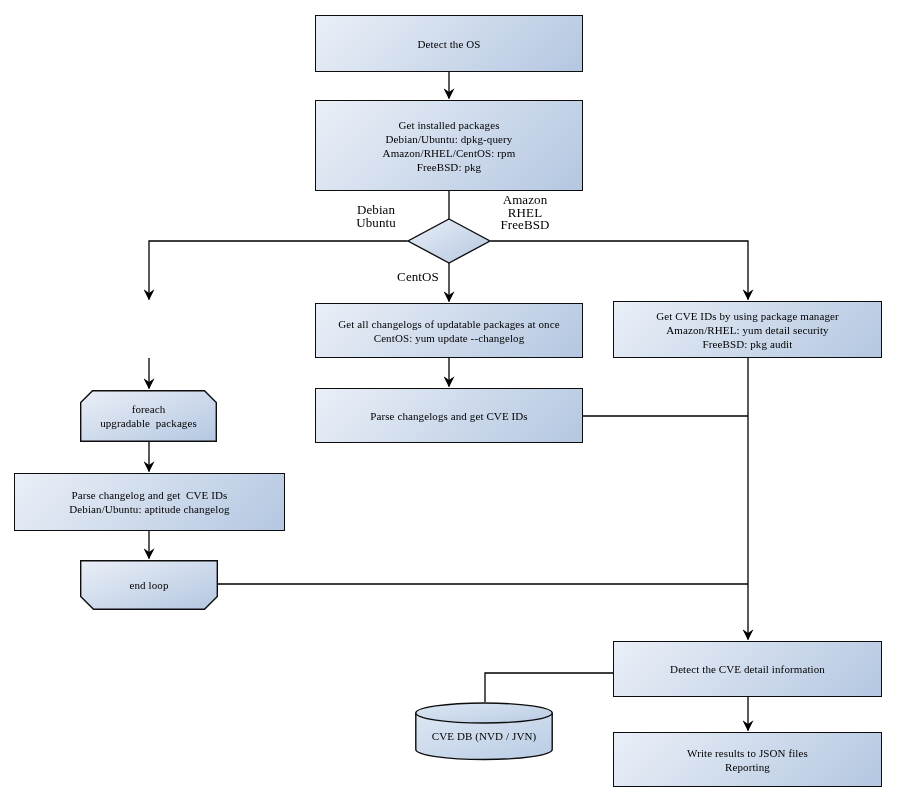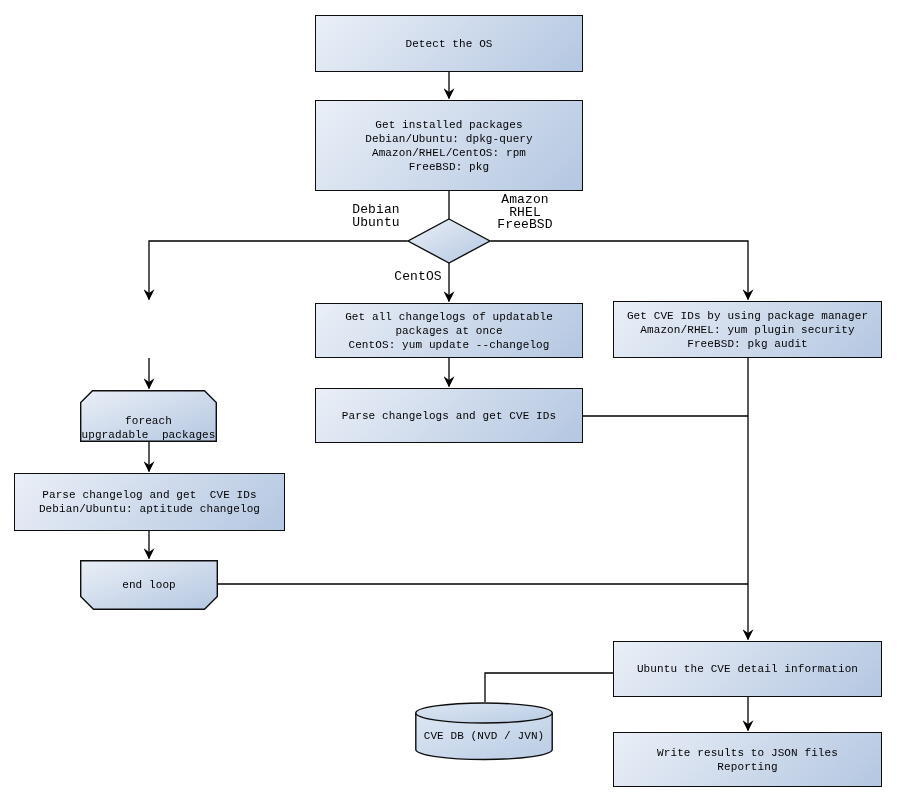--- a/index.html
+++ b/index.html
@@ -1,21 +1,21 @@
 <!DOCTYPE html>
 <html><head>
 <meta charset="utf-8">
 <style>
   html, body { margin: 0; padding: 0; background: #ffffff; }
   #canvas {
     position: relative;
     width: 898px;
     height: 803px;
     background: #ffffff;
-    font-family: Liberation Mono, monospace;
+    font-family: Liberation Serif, serif;
     color: #000;
     overflow: hidden;
   }
   #edges { position: absolute; left: 0; top: 0; z-index: 1; }
   .node {
     position: absolute;
     z-index: 2;
     display: flex;
     align-items: center;
     justify-content: center;
@@ -42,21 +42,21 @@
     line-height: 12.5px;
     text-align: center;
     white-space: pre-wrap;
     letter-spacing: 0.1px;
   }
   
   #n-detect-os            { left: 315px; top: 15px;  width: 268px; height: 57px; }
   #n-get-installed        { left: 315px; top: 100px; width: 268px; height: 91px; }
   #n-os-decision          { left: 407px; top: 218px; width: 84px;  height: 46px; }
   #n-check-upgradable     { left: 14px;  top: 301px; width: 271px; height: 57px; }
-  #n-foreach              { left: 80px;  top: 390px; width: 137px; height: 52px; align-items: flex-end; }
+  #n-foreach              { left: 80px;  top: 390px; width: 137px; height: 52px; }
   #n-parse-changelog-deb  { left: 14px;  top: 473px; width: 271px; height: 58px; }
   #n-end-loop             { left: 80px;  top: 560px; width: 138px; height: 50px; text-align: right; }
   #n-get-all-changelogs   { left: 315px; top: 303px; width: 268px; height: 55px; }
   #n-parse-changelogs     { left: 315px; top: 388px; width: 268px; height: 55px; }
   #n-get-cve-pkgmgr       { left: 613px; top: 301px; width: 269px; height: 57px; }
   #n-select-cve-detail    { left: 613px; top: 641px; width: 269px; height: 56px; }
   #n-write-results        { left: 613px; top: 732px; width: 269px; height: 55px; }
   #n-cve-db               { left: 415px; top: 702px; width: 138px; height: 59px; }
   #n-cve-db .label        { padding-top: 9px; }
   #lbl-debian-ubuntu      { left: 340px; top: 204px; width: 72px; }
@@ -142,26 +142,26 @@
     <div class="label">Parse changelogs and get CVE IDs</div>
   </div>
 
   <div class="node rect" id="n-get-all-changelogs">
     <div class="label">Get all changelogs of updatable packages at once
 CentOS: yum update --changelog</div>
   </div>
 
   <div class="node rect" id="n-get-cve-pkgmgr">
     <div class="label">Get CVE IDs by using package manager
-Amazon/RHEL: yum plugin security
+Amazon/RHEL: yum detail security
 FreeBSD: pkg audit</div>
   </div>
 
   <div class="node rect" id="n-select-cve-detail">
-    <div class="label">Ubuntu the CVE detail information</div>
+    <div class="label">Detect the CVE detail information</div>
   </div>
 
   <div class="node rect" id="n-write-results">
     <div class="label">Write results to JSON files
 Reporting</div>
   </div>
 
   <div class="node shape" id="n-cve-db">
     <svg width="138" height="59" viewBox="0 0 138 59">
       <path d="M0.8,11 L0.8,47.5 A68.2,10 0 0 0 137.2,47.5 L137.2,11" fill="url(#cylGrad)" stroke="#0d0d0d" stroke-width="1.4"></path>

